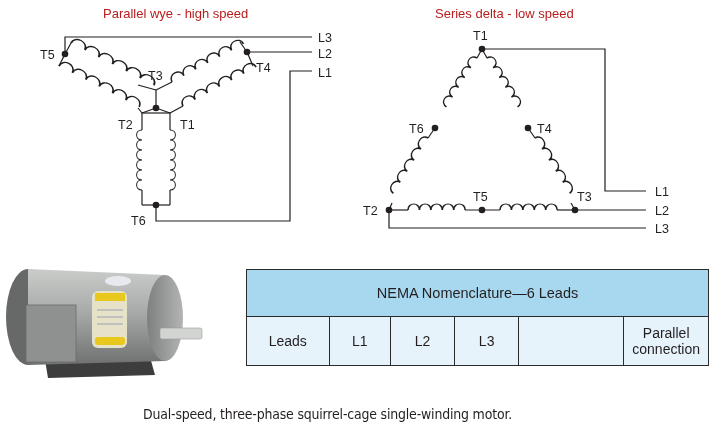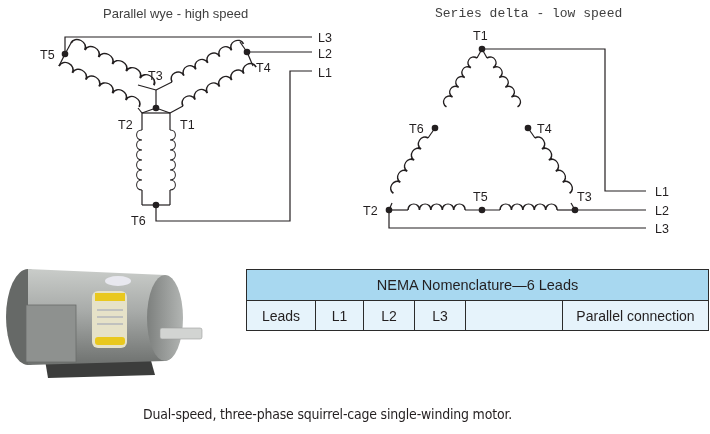--- a/index.html
+++ b/index.html
@@ -1,30 +1,30 @@
 <!DOCTYPE html>
 <html><head>
 <meta charset="utf-8">
 <style>
   html, body { margin: 0; padding: 0; background: #ffffff; }
   body { width: 710px; height: 434px; position: relative; overflow: hidden; font-family: "Liberation Sans", sans-serif; color: #231f20; }
-  .title { position: absolute; font-size: 13px; color: #404040; white-space: nowrap; }
+  .title { position: absolute; font-size: 13px; color: #b91c1c; white-space: nowrap; }
   .lbl { font-family: "Liberation Sans", sans-serif; font-size: 12.5px; fill: #231f20; }
   svg.diagram { position: absolute; left: 0; top: 0; }
   .motor { position: absolute; left: 0; top: 255px; width: 235px; height: 140px; }
   table.nema { position: absolute; left: 246px; top: 269px; width: 463px; border-collapse: collapse; font-size: 14px; color: #231f20; }
-  table.nema td { border: 1px solid #2b2b2b; text-align: center; height: 29px; padding: 0; background: #e6f3fb; }
+  table.nema td { border: 1px solid #2b2b2b; text-align: center; height: 29px; padding: 8px; background: #e6f3fb; }
   table.nema td.head { background: #a8d8f0; height: 30px; font-size: 14.5px; }
   .caption { position: absolute; left: 143px; top: 406px; font-family: "DejaVu Sans", sans-serif; font-size: 13.5px; color: #231f20; letter-spacing: -0.2px; white-space: nowrap; transform: scaleX(0.93); transform-origin: left top; }
 </style>
 </head>
 <body>
 
 <div class="title" style="left:103px; top:6px;">Parallel wye - high speed</div>
-<div class="title" style="left:435px; top:6px;font-family:Liberation Mono, monospace;">Series delta - low speed</div>
+<div class="title" style="left:435px; top:6px;">Series delta - low speed</div>
 
 <svg class="diagram" width="710" height="260" viewBox="0 0 710 260">
   <defs>
 
     <path id="coil" d="M0,0 c0,-9 10,-9 10,0 c0,-9 10,-9 10,0 c0,-9 10,-9 10,0 c0,-9 10,-9 10,0 c0,-9 10,-9 10,0 c0,-9 10,-9 10,0" fill="none" stroke="#231f20" stroke-width="1.2"></path>
     <path id="coilS" d="M0,0 c0,-8 9,-8 9,0 c0,-8 9,-8 9,0 c0,-8 9,-8 9,0 c0,-8 9,-8 9,0 c0,-8 9,-8 9,0" fill="none" stroke="#231f20" stroke-width="1.2"></path>
   </defs>
 
   <g stroke="#231f20" stroke-width="1.2" fill="none">
 

